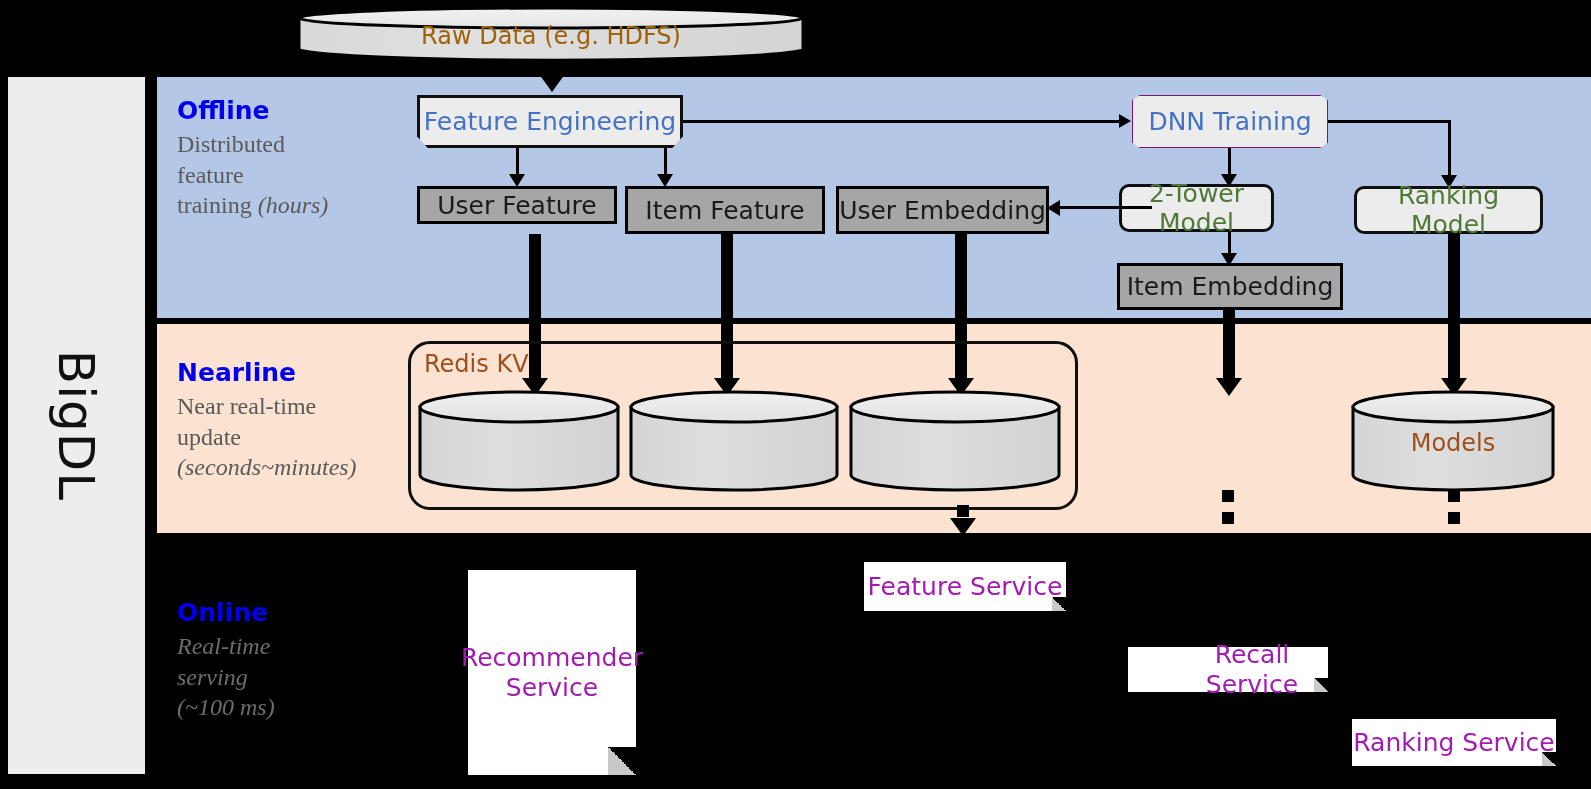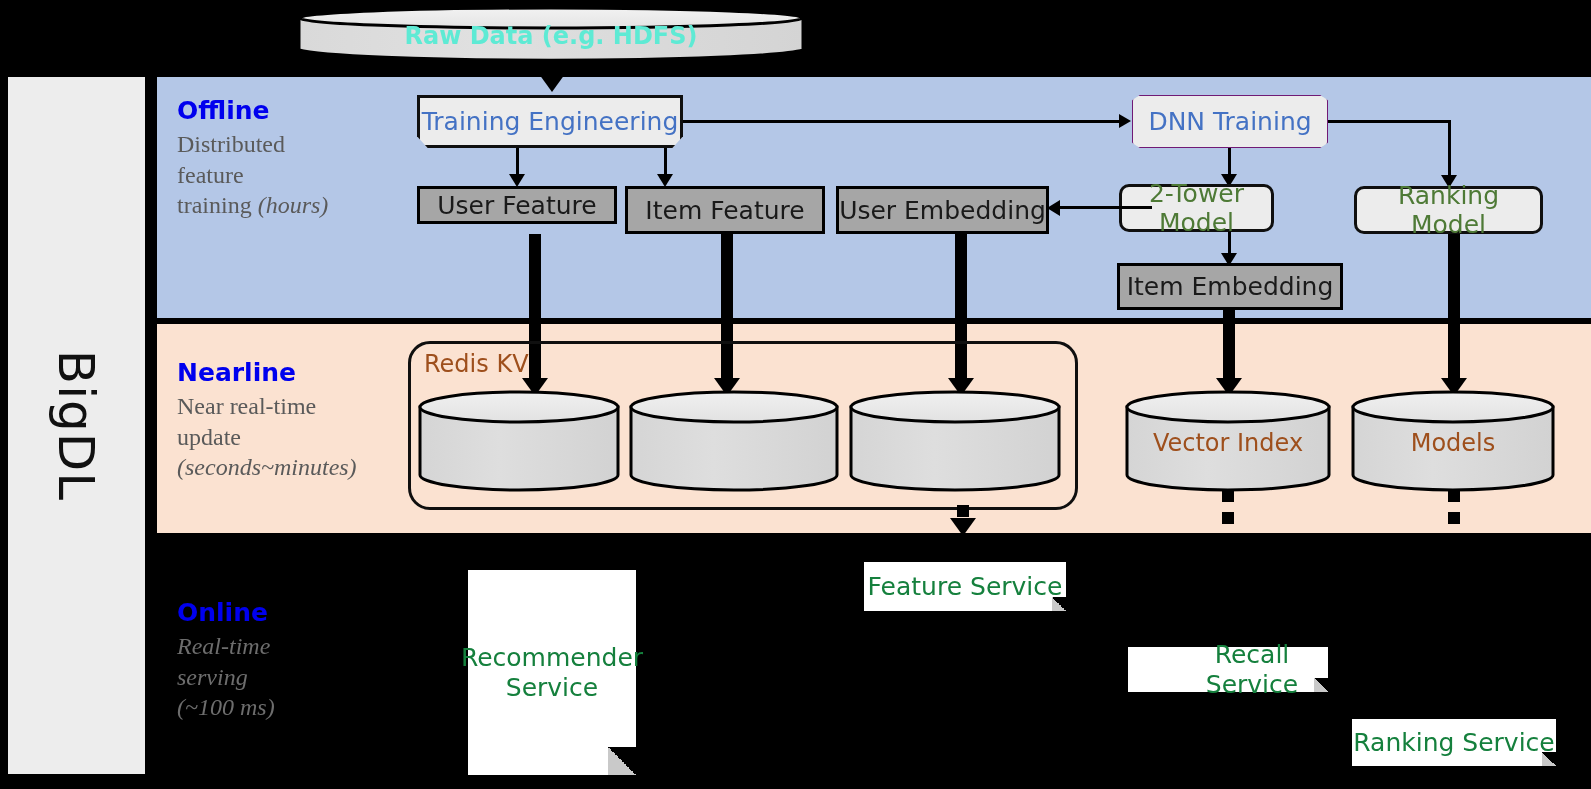--- a/index.html
+++ b/index.html
@@ -69,21 +69,21 @@
     font-size:25px;
   }
 
   
   .cyl{position:absolute;}
   .cyl svg{display:block;}
   .cyl-label{
     position:absolute;left:0;right:0;top:50%;transform:translateY(-42%);
     text-align:center;font-size:24px;color:#9e4f1c;pointer-events:none;
   }
-  .cyl-label.black{color:#5eead4;font-weight:bold;}
+  .cyl-label.black{color:#a16207;}
 
   
   .redis-box{
     left:408px;top:341px;width:664px;height:163px;
     border:3px solid #0f0f0f;border-radius:22px;background:transparent;
   }
   .redis-label{
     left:424px;top:350px;font-size:24px;color:#9e4f1c;
   }
 
@@ -106,21 +106,21 @@
   .arrowhead-right{
     position:absolute;width:0;height:0;
     border-top:7px solid transparent;border-bottom:7px solid transparent;
     border-left:12px solid #000;
   }
 
   
   .doc{
     position:absolute;background:#ffffff;
     display:flex;align-items:center;justify-content:center;text-align:center;
-    color:#15803d;font-size:25px;line-height:1.2;
+    color:#a21caf;font-size:25px;line-height:1.2;
     box-sizing:border-box;
   }
   .doc-fold{
     position:absolute;right:0;bottom:0;width:14px;height:14px;
     background:linear-gradient(225deg,#000 0 50%,#c9c9c9 50% 100%);
   }
   .doc-big-fold{
     position:absolute;right:0;bottom:0;width:28px;height:28px;
     background:linear-gradient(225deg,#000 0 50%,#c9c9c9 50% 100%);
   }
@@ -181,21 +181,21 @@
   <div class="abs sec-online" style="left:177px;top:598px;width:240px;">
     <div class="sec-title">Online</div>
     <div class="sec-desc">
       <div>Real-time</div>
       <div>serving</div>
       <div>(~100 ms)</div>
     </div>
   </div>
 
   <div class="abs node flag-fe" style="left:417px;top:95px;width:266px;height:53px;">
-    <span class="blue-txt">Training Engineering</span>
+    <span class="blue-txt">Feature Engineering</span>
   </div>
 
   <div class="abs node flag-dnn" style="left:1132px;top:95px;width:196px;height:53px;">
     <span class="blue-txt">DNN Training</span>
   </div>
 
   <div class="abs ln" style="left:683px;top:120px;width:437px;height:3px;"></div>
   <div class="arrowhead-right" style="left:1119px;top:114px;"></div>
 
   <div class="abs ln" style="left:516px;top:148px;width:3px;height:32px;"></div>
@@ -285,27 +285,20 @@
   </div>
 
   <div class="cyl" style="left:848px;top:389px;width:214px;height:104px;">
     <svg width="214" height="104" viewBox="0 0 214 104">
       <path d="M3,18 L3,86 A104,15 0 0 0 211,86 L211,18 Z" fill="url(#c1b)" stroke="#000" stroke-width="3"></path>
       <ellipse cx="107" cy="18" rx="104" ry="15" fill="url(#c1t)" stroke="#000" stroke-width="3"></ellipse>
     </svg>
     <div class="cyl-label"></div>
   </div>
 
-  <div class="cyl" style="left:1124px;top:389px;width:208px;height:104px;">
-    <svg width="208" height="104" viewBox="0 0 208 104">
-      <path d="M3,18 L3,86 A101,15 0 0 0 205,86 L205,18 Z" fill="url(#c1b)" stroke="#000" stroke-width="3"></path>
-      <ellipse cx="104" cy="18" rx="101" ry="15" fill="url(#c1t)" stroke="#000" stroke-width="3"></ellipse>
-    </svg>
-    <div class="cyl-label">Vector Index</div>
-  </div>
 
   <div class="cyl" style="left:1350px;top:389px;width:206px;height:104px;">
     <svg width="206" height="104" viewBox="0 0 206 104">
       <path d="M3,18 L3,86 A100,15 0 0 0 203,86 L203,18 Z" fill="url(#c1b)" stroke="#000" stroke-width="3"></path>
       <ellipse cx="103" cy="18" rx="100" ry="15" fill="url(#c1t)" stroke="#000" stroke-width="3"></ellipse>
     </svg>
     <div class="cyl-label">Models</div>
   </div>
 
   <div class="abs ln" style="left:957px;top:505px;width:12px;height:12px;"></div>

